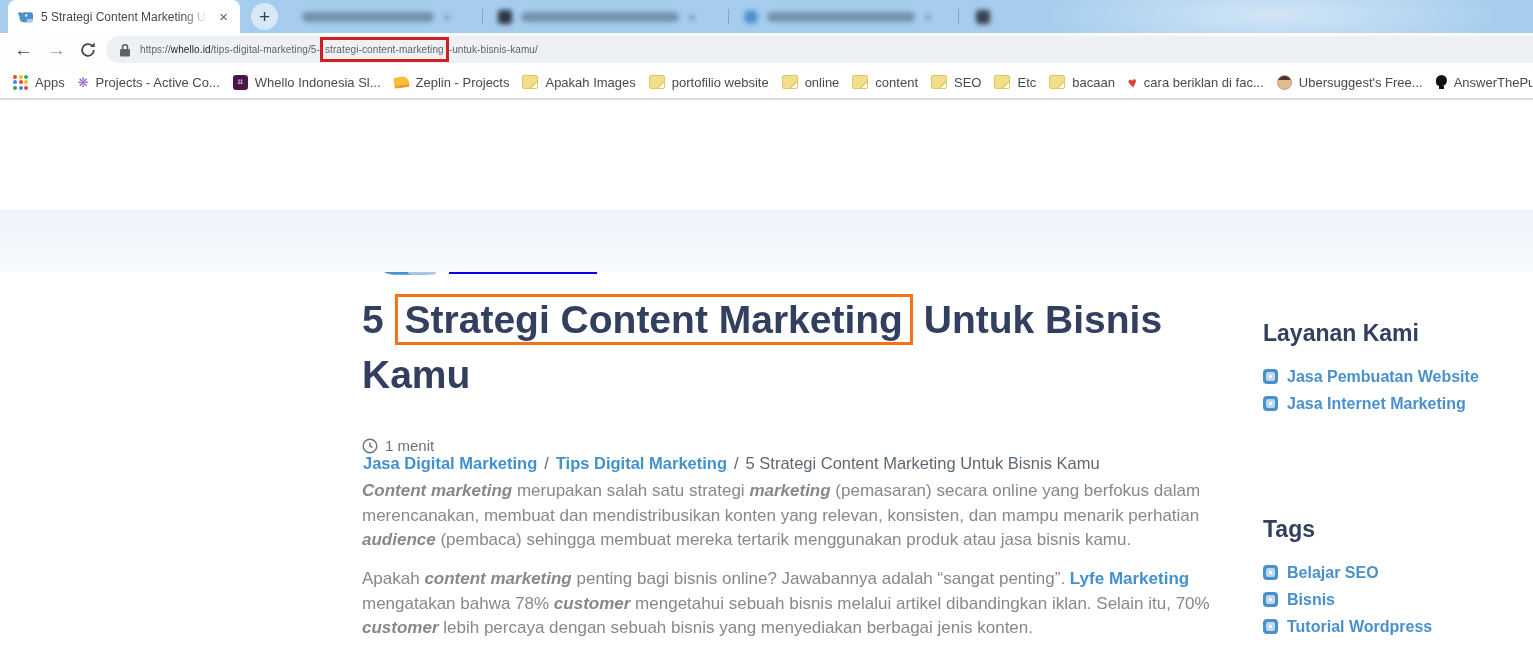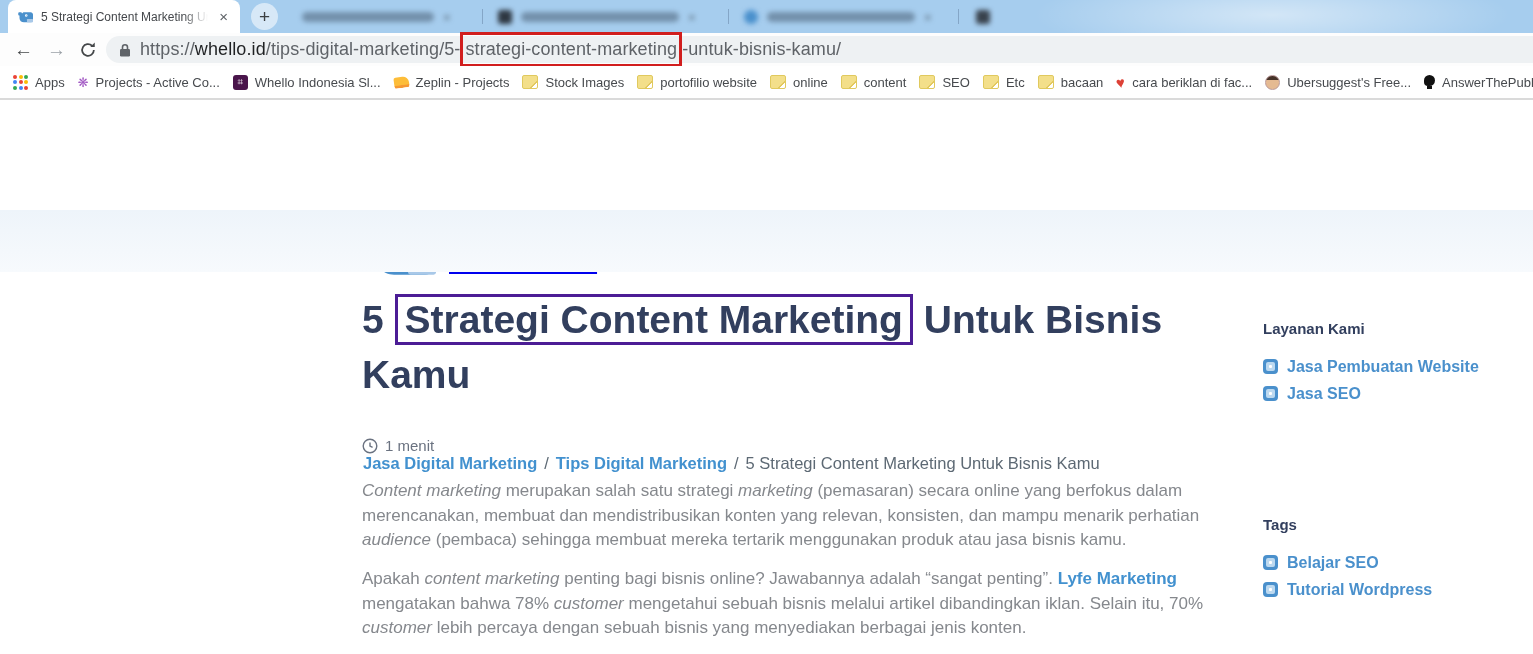--- a/index.html
+++ b/index.html
@@ -27,21 +27,21 @@
   .ghost .x { color:rgba(60,70,80,.8); font-size:13px; }
   .tab-sep { position:absolute; top:9px; width:1px; height:15px; background:rgba(90,120,150,.45); z-index:1; }
 
   
   .toolbar { position:absolute; left:0; top:33px; width:100%; height:33px; background:#fdfdfd;
     display:flex; align-items:center; }
   .nav-btn { font-size:19px; line-height:1; margin-left:14px; }
   .back { color:#444749; } .fwd { color:#9aa0a6; } .reload { margin-left:13px; }
   .omnibox { position:absolute; left:106px; top:3px; width:1450px; height:27px; background:#eef1f3;
     border-radius:14px; display:flex; align-items:center; padding:0 13px; gap:9px; }
-  .url { font-size:18px; white-space:nowrap; color:#5f6368; letter-spacing:.1px;text-align:center; }
+  .url { font-size:10px; white-space:nowrap; color:#5f6368; letter-spacing:.1px;text-align:center; }
   .url .domain { color:#1f2123; }
   .url-redbox { border:3px solid #d11e1e; padding:4px 2px; margin:-4px 0; display:inline-block; }
 
   
   .bookmarks { position:absolute; left:0; top:66px; width:100%; height:34px; background:#fff;
     border-bottom:2px solid #dadada; display:flex; padding:0 13px; gap:13px;
     overflow:hidden; }
   .bm { display:flex; align-items:center; gap:7px; flex:0 0 auto; }
   .bm-label { font-size:13px; color:#474a4e; white-space:nowrap; }
   .ic-apps { width:15px; height:15px; display:grid; grid-template-columns:repeat(3,1fr); gap:1.5px; }
@@ -80,32 +80,32 @@
   
   .crumb-band { position:absolute; left:0; top:210px; width:100%; height:62px;
     background:linear-gradient(180deg,#eef4fa,#f7fafd); }
   .crumbs { position:absolute; left:363px; top:244px; font-size:16.5px; color:#5d6974; white-space:nowrap; }
   .crumb-link { color:#4291cf; text-decoration:none; font-weight:600; }
   .crumb-sep { margin:0 7px; color:#5d6974; }
 
   
   .article-title { position:absolute; left:362px; top:292px; width:812px; font-size:39px; line-height:55px;
     font-weight:700; color:#323f5e; }
-  .title-redbox { border:3px solid #4c1d95; padding:1px 7px; }
+  .title-redbox { border:3px solid #f97316; padding:1px 7px; }
   .meta { position:absolute; left:362px; top:437px; display:flex; align-items:center; gap:7px;
     color:#6a7280; font-size:15px; }
   .para { position:absolute; left:362px; width:884px; font-size:17px; line-height:24.5px; color:#85888d; }
   .p1 { top:479px; } .p2 { top:567px; }
-  .para em { font-style:italic; }
+  .para em { font-style:italic;font-weight:bold; }
   .text-link { color:#4291cf; text-decoration:none; font-weight:600; }
 
   
   .sb-block { position:absolute; left:1263px; width:250px; }
   .sb-services { top:320px; } .sb-tags { top:516px; }
-  .sb-title { font-size:15px; font-weight:700; color:#323f5e; margin-bottom:16px; }
+  .sb-title { font-size:23px; font-weight:700; color:#323f5e; margin-bottom:16px; }
   .sb-item { display:flex; align-items:center; gap:9px; height:27px; text-decoration:none; }
   .sb-item span { font-size:16px; font-weight:600; color:#4a90cc; white-space:nowrap; }
   .sq { width:15px; height:15px; border-radius:4px; background:#4a90cc; position:relative; flex:0 0 auto; }
   .sq::before { content:""; position:absolute; inset:3px; background:#bcd9f0; border-radius:2px; }
   .sq::after { content:""; position:absolute; inset:6px; background:#fff; border-radius:1px; }
 </style>
 </head>
 <body>
 
 <div class="canvas">
@@ -182,21 +182,21 @@
     <div class="bm">
       <span class="ic-slack">⌗</span>
       <span class="bm-label">Whello Indonesia Sl...</span>
     </div>
     <div class="bm">
       <span class="ic-zeplin"></span>
       <span class="bm-label">Zeplin - Projects</span>
     </div>
     <div class="bm">
       <span class="ic-folder"></span>
-      <span class="bm-label">Stock Images</span>
+      <span class="bm-label">Apakah Images</span>
     </div>
     <div class="bm">
       <span class="ic-folder"></span>
       <span class="bm-label">portofilio website</span>
     </div>
     <div class="bm">
       <span class="ic-folder"></span>
       <span class="bm-label">online</span>
     </div>
     <div class="bm">
@@ -282,29 +282,33 @@
   <p class="para p2"><span>Apakah </span><em>content marketing</em><span> penting bagi bisnis online? Jawabannya adalah “sangat penting”. </span><a href="#" class="text-link">Lyfe Marketing</a><span> mengatakan bahwa 78% </span><em>customer</em><span> mengetahui sebuah bisnis melalui artikel dibandingkan iklan. Selain itu, 70% </span><em>customer</em><span> lebih percaya dengan sebuah bisnis yang menyediakan berbagai jenis konten.</span></p>
 
   <div class="sb-block sb-services">
     <div class="sb-title">Layanan Kami</div>
     <a class="sb-item" href="#">
       <i class="sq"></i>
         <span>Jasa Pembuatan Website</span>
       </a>
     <a class="sb-item" href="#">
       <i class="sq"></i>
-        <span>Jasa SEO</span>
+        <span>Jasa Internet Marketing</span>
       </a>
   </div>
 
   <div class="sb-block sb-tags">
     <div class="sb-title">Tags</div>
     <a class="sb-item" href="#">
       <i class="sq"></i>
         <span>Belajar SEO</span>
       </a>
     <a class="sb-item" href="#">
       <i class="sq"></i>
+        <span>Bisnis</span>
+      </a>
+    <a class="sb-item" href="#">
+      <i class="sq"></i>
         <span>Tutorial Wordpress</span>
       </a>
   </div>
 
 </div>
 
 </body></html>

